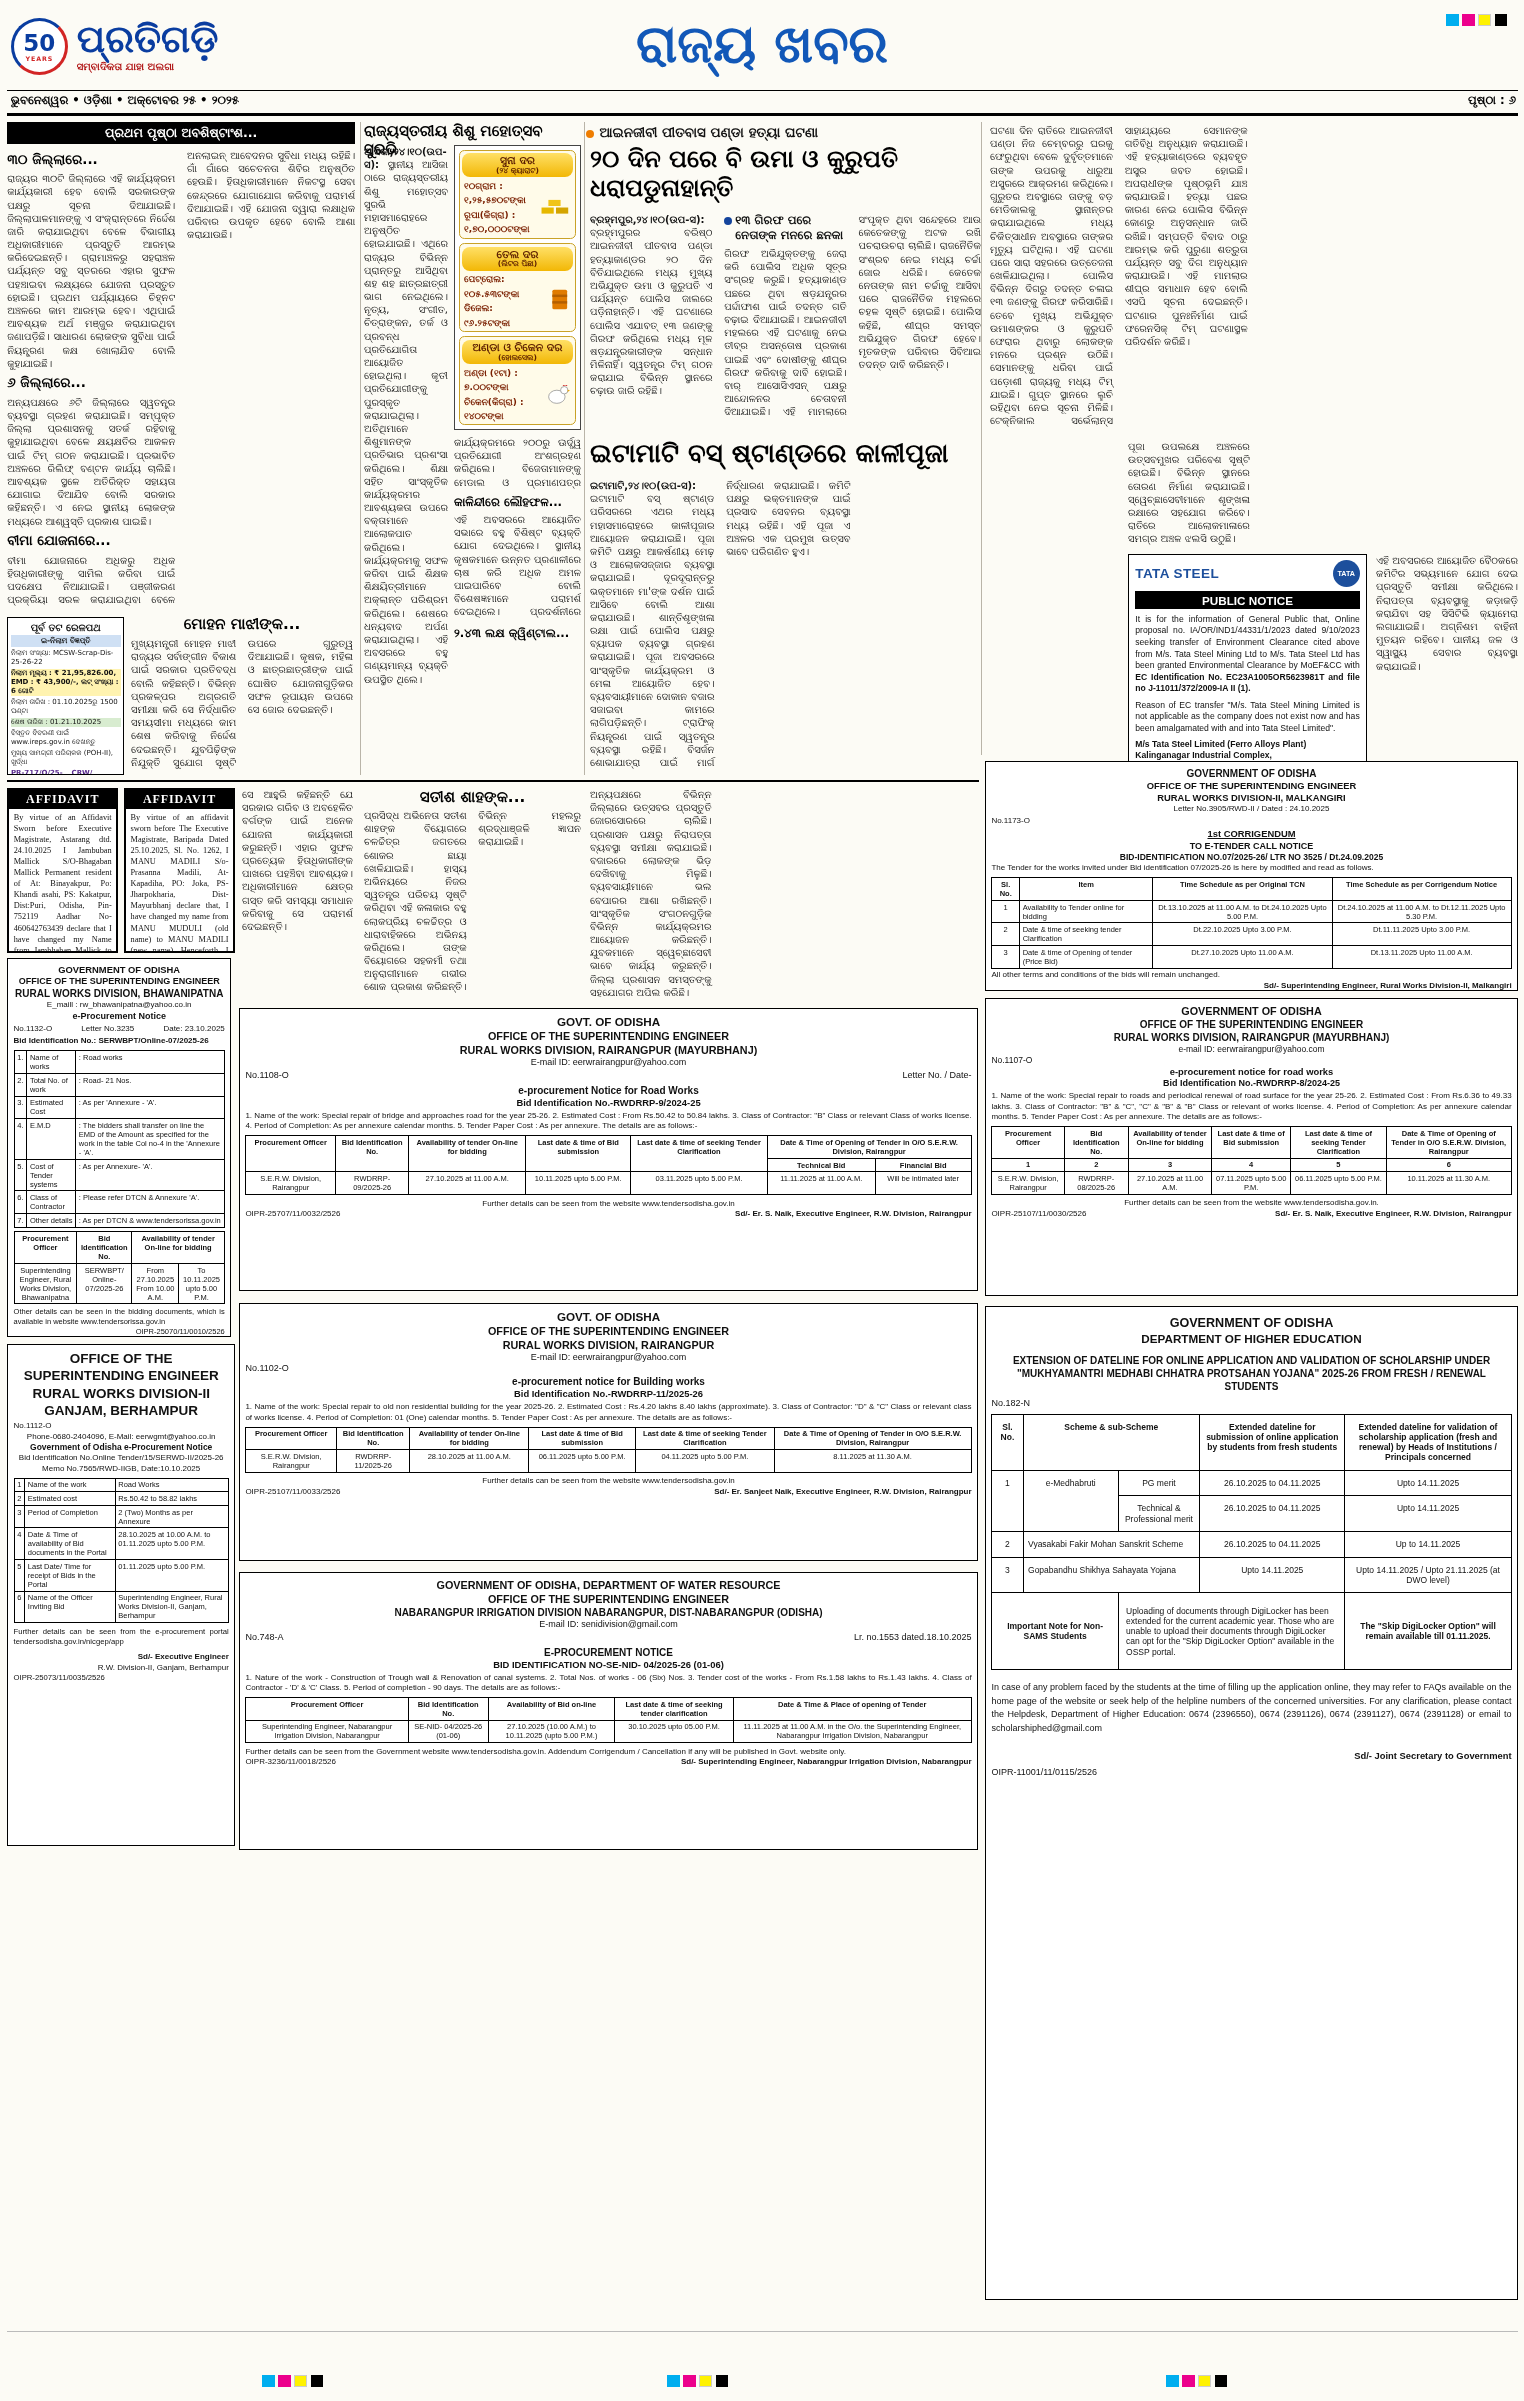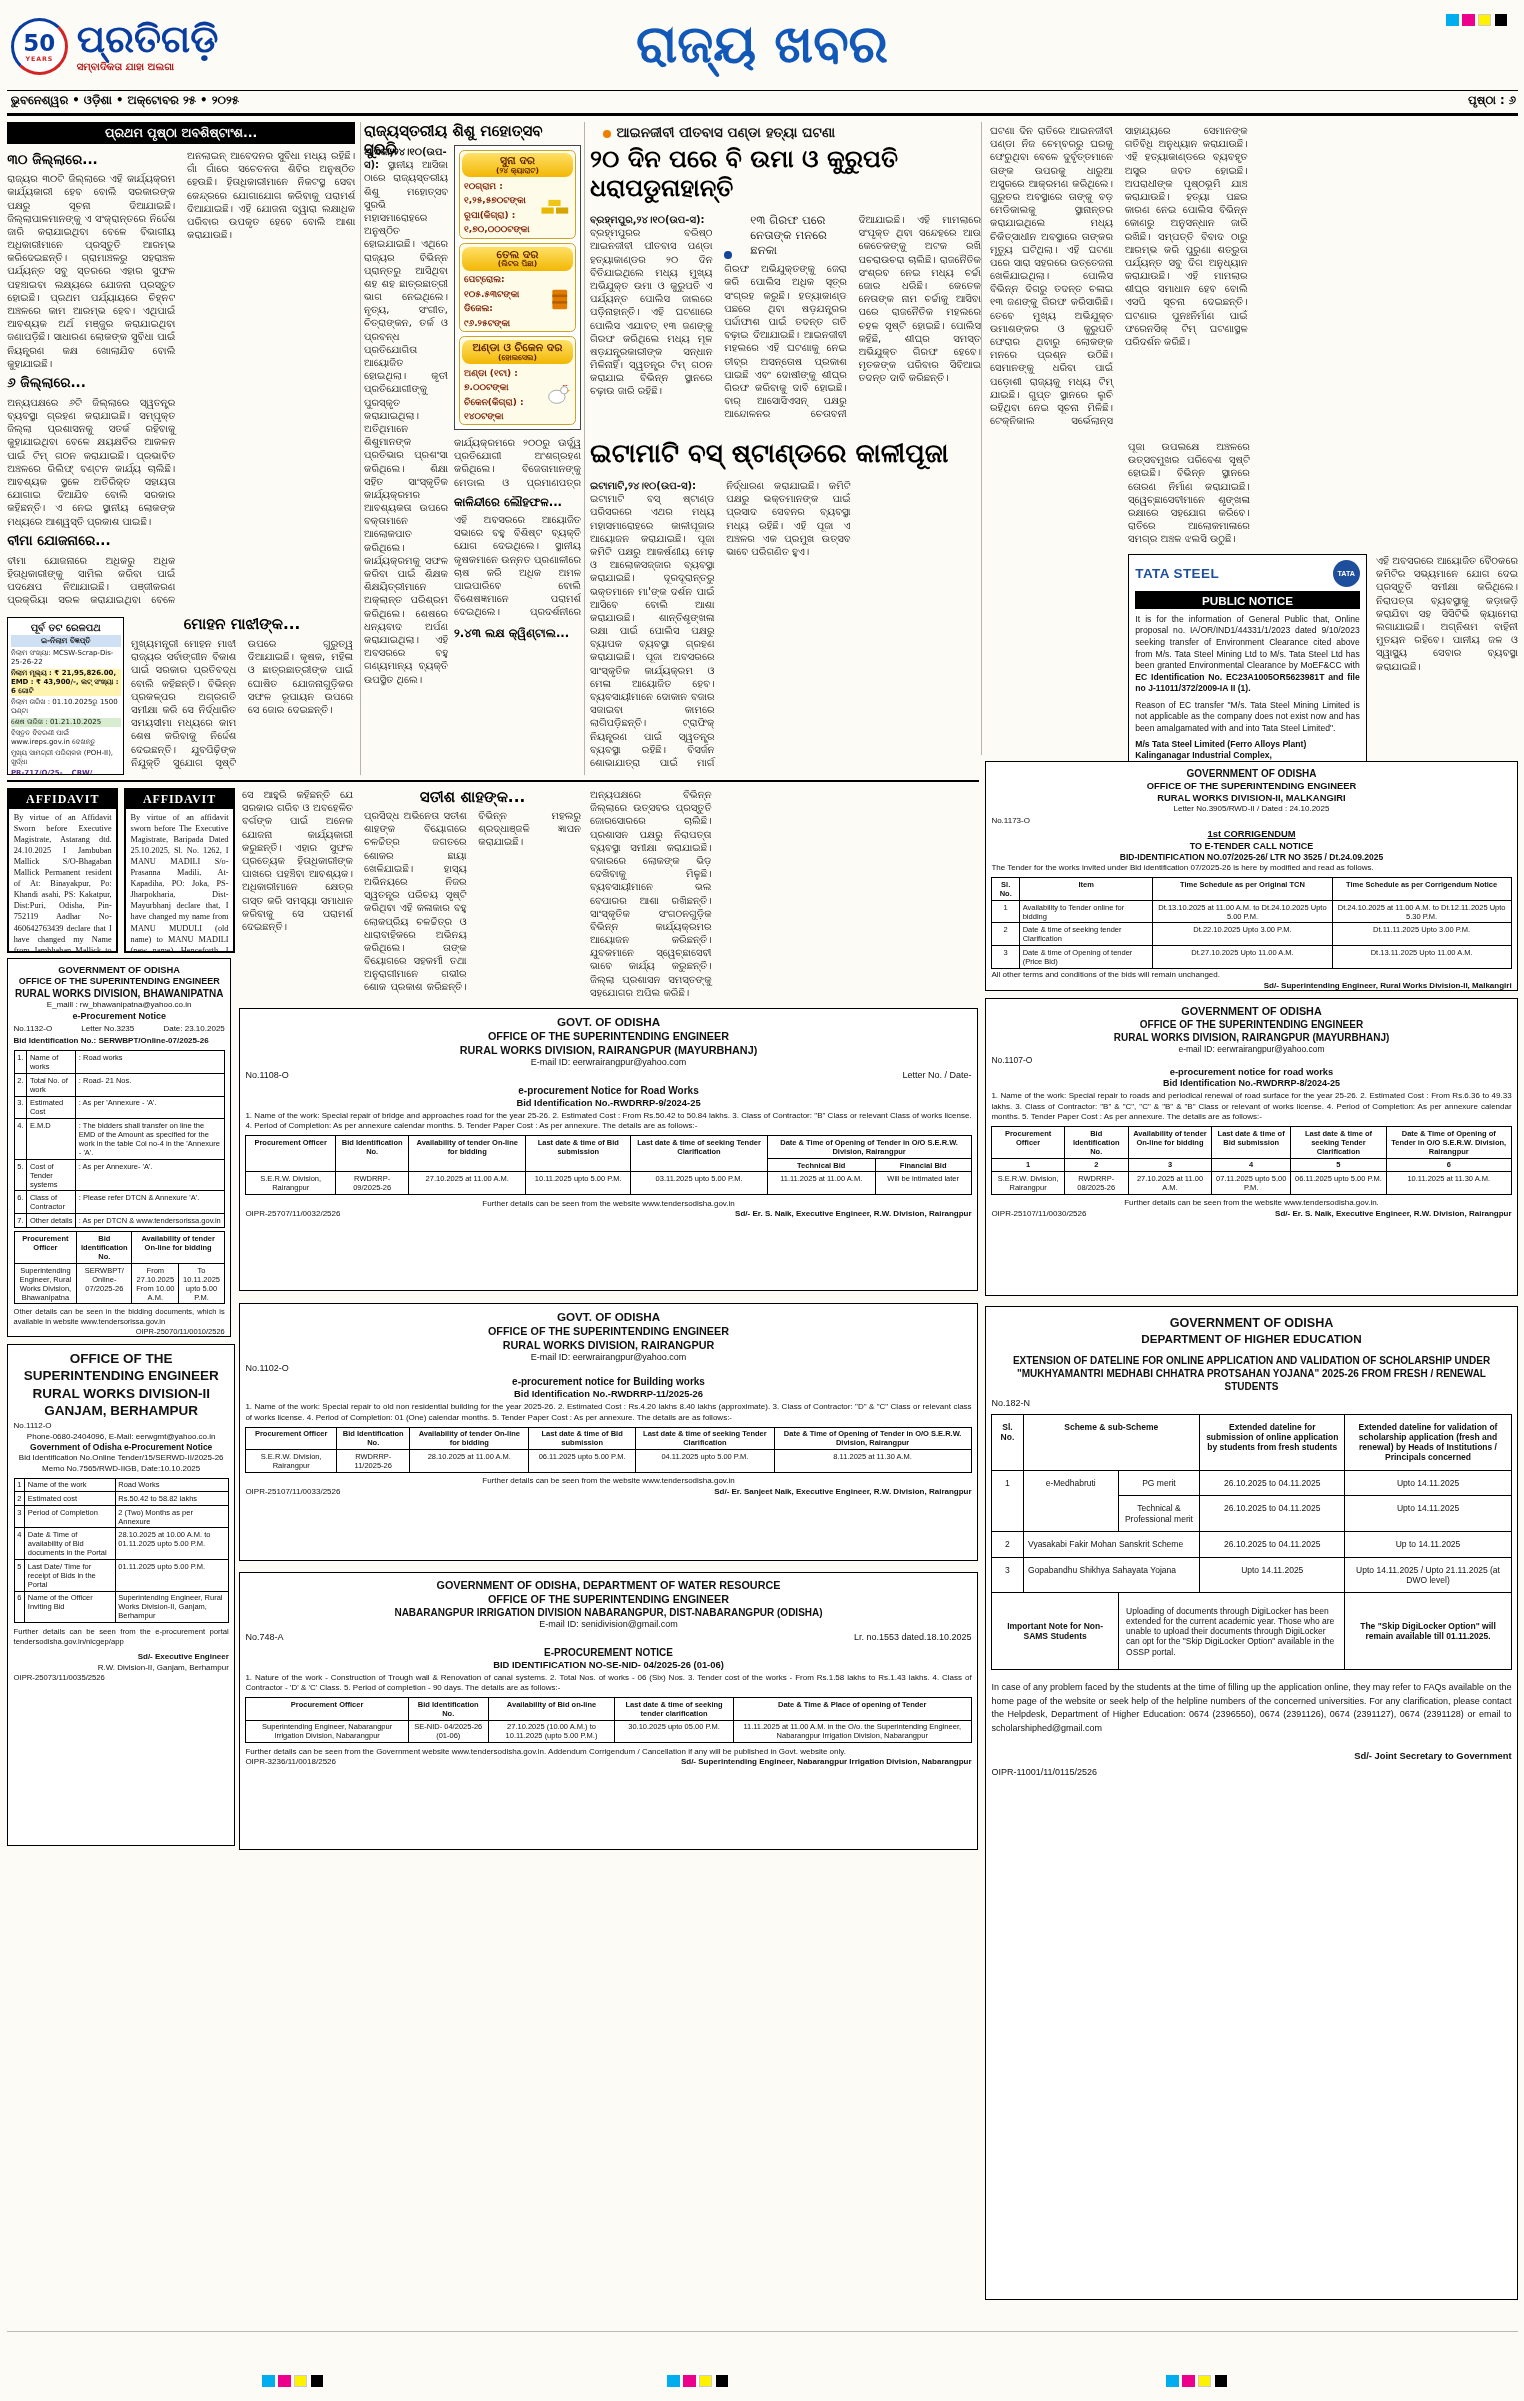--- a/index.html
+++ b/index.html
@@ -19,21 +19,21 @@
 .mast{font-size:52px;font-weight:800;color:#1258b8;text-align:center;line-height:1.2}
 .datebar{font-size:11.7px;font-weight:700;color:#000}
 .mk{display:inline-block;width:12.6px;height:12.6px;margin-right:3.6px;vertical-align:middle}
 
 .news{font-size:10px;line-height:1.32;text-align:justify;overflow:hidden;column-fill:auto}
 .news p{margin-bottom:4.5px}
 .c2{column-count:2;column-gap:11.7px}
 .c3{column-count:3;column-gap:11.7px}
 .c4{column-count:4;column-gap:11.7px}
 .shead{font-weight:800;font-size:13.5px;line-height:1.25;margin:1.8px 0 4.5px;color:#000;text-align:left}
-.inset-head{font-weight:400;font-size:11.7px;line-height:1.3;margin:3.6px 0;display:flex;gap:18px;align-items:flex-end;text-align:left}
+.inset-head{font-weight:700;font-size:11.7px;line-height:1.3;margin:3.6px 0;display:flex;gap:3px;align-items:flex-start;text-align:left}
 .dot{width:8px;height:8px;border-radius:50%;flex:0 0 8px;margin-top:3.6px}
 .dot.or{background:#ef7d00}
 .dot.bl{background:#14449c}
 .contbar{background:#000;color:#fff;font-weight:800;font-size:12.6px;text-align:center;line-height:21.5px}
 .kicker{font-weight:800;font-size:13.5px;display:flex;align-items:center;gap:5.4px}
 .head-xl{font-weight:800;font-size:24px;line-height:1.2;color:#000}
 .head-lg{font-weight:800;font-size:26px;line-height:1.2;color:#000}
 .head-md{font-weight:800;font-size:15.2px;line-height:1.2;color:#000}
 .head-sm{font-weight:800;font-size:11.7px;line-height:1.25;color:#000}
 .dlx{font-weight:bold}
@@ -188,21 +188,21 @@
   </div>
   <div class="abs news" style="left:454px;top:436px;width:127px;height:56px">
     <p>କାର୍ଯ୍ୟକ୍ରମରେ ୨୦୦ରୁ ଊର୍ଦ୍ଧ୍ୱ ପ୍ରତିଯୋଗୀ ଅଂଶଗ୍ରହଣ କରିଥିଲେ। ବିଜେତାମାନଙ୍କୁ ମେଡାଲ ଓ ପ୍ରମାଣପତ୍ର ପ୍ରଦାନ କରାଯାଇଥିଲା।</p>
   </div>
   <div class="abs head-sm" style="left:454px;top:495px;width:127px">କାଳିନ୍ଦୀରେ ଲୌହଫଳ...</div>
   <div class="abs news" style="left:454px;top:513px;width:127px;height:108px">
     <p>ଏହି ଅବସରରେ ଆୟୋଜିତ ସଭାରେ ବହୁ ବିଶିଷ୍ଟ ବ୍ୟକ୍ତି ଯୋଗ ଦେଇଥିଲେ। ସ୍ଥାନୀୟ କୃଷକମାନେ ଉନ୍ନତ ପ୍ରଣାଳୀରେ ଚାଷ କରି ଅଧିକ ଅମଳ ପାଇପାରିବେ ବୋଲି ବିଶେଷଜ୍ଞମାନେ ପରାମର୍ଶ ଦେଇଥିଲେ। ପ୍ରଦର୍ଶନୀରେ ବିଭିନ୍ନ କିସମର ସାମଗ୍ରୀ ସ୍ଥାନ ପାଇଥିଲା।</p>
   </div>
   <div class="abs head-sm" style="left:454px;top:626px;width:127px">୨.୪୩ ଲକ୍ଷ କ୍ୱିଣ୍ଟାଲ...</div>
 
-  <div class="abs kicker" style="left:603px;top:124px;width:395px">
+  <div class="abs kicker" style="left:586px;top:124px;width:395px">
     <span class="dot or"></span>
     <span>ଆଇନଜୀବୀ ପୀତବାସ ପଣ୍ଡା ହତ୍ୟା ଘଟଣା</span>
   </div>
   <div class="abs head-xl" style="left:590px;top:145px;width:391px">୨୦ ଦିନ ପରେ ବି ଉମା ଓ କୁରୁପତି ଧରାପଡୁନାହାନ୍ତି</div>
   <div class="abs news c3" style="left:590px;top:213px;width:391px;height:215px">
     <p><b class="dlx">ବ୍ରହ୍ମପୁର,୨୪।୧୦(ଉପ-ସ):</b> <span>ବ୍ରହ୍ମପୁରର ବରିଷ୍ଠ ଆଇନଜୀବୀ ପୀତବାସ ପଣ୍ଡା ହତ୍ୟାକାଣ୍ଡର ୨୦ ଦିନ ବିତିଯାଇଥିଲେ ମଧ୍ୟ ମୁଖ୍ୟ ଅଭିଯୁକ୍ତ ଉମା ଓ କୁରୁପତି ଏ ପର୍ଯ୍ୟନ୍ତ ପୋଲିସ ଜାଲରେ ପଡ଼ିନାହାନ୍ତି। ଏହି ଘଟଣାରେ ପୋଲିସ ଏଯାବତ୍ ୧୩ ଜଣଙ୍କୁ ଗିରଫ କରିଥିଲେ ମଧ୍ୟ ମୂଳ ଷଡ଼ଯନ୍ତ୍ରକାରୀଙ୍କ ସନ୍ଧାନ ମିଳିନାହିଁ। ସ୍ୱତନ୍ତ୍ର ଟିମ୍ ଗଠନ କରାଯାଇ ବିଭିନ୍ନ ସ୍ଥାନରେ ଚଢ଼ାଉ ଜାରି ରହିଛି।</span></p>
     <div class="inset-head">
       <span class="dot bl"></span>
       <span>୧୩ ଗିରଫ ପରେ ନେତାଙ୍କ ମନରେ ଛନକା</span>
     </div>

